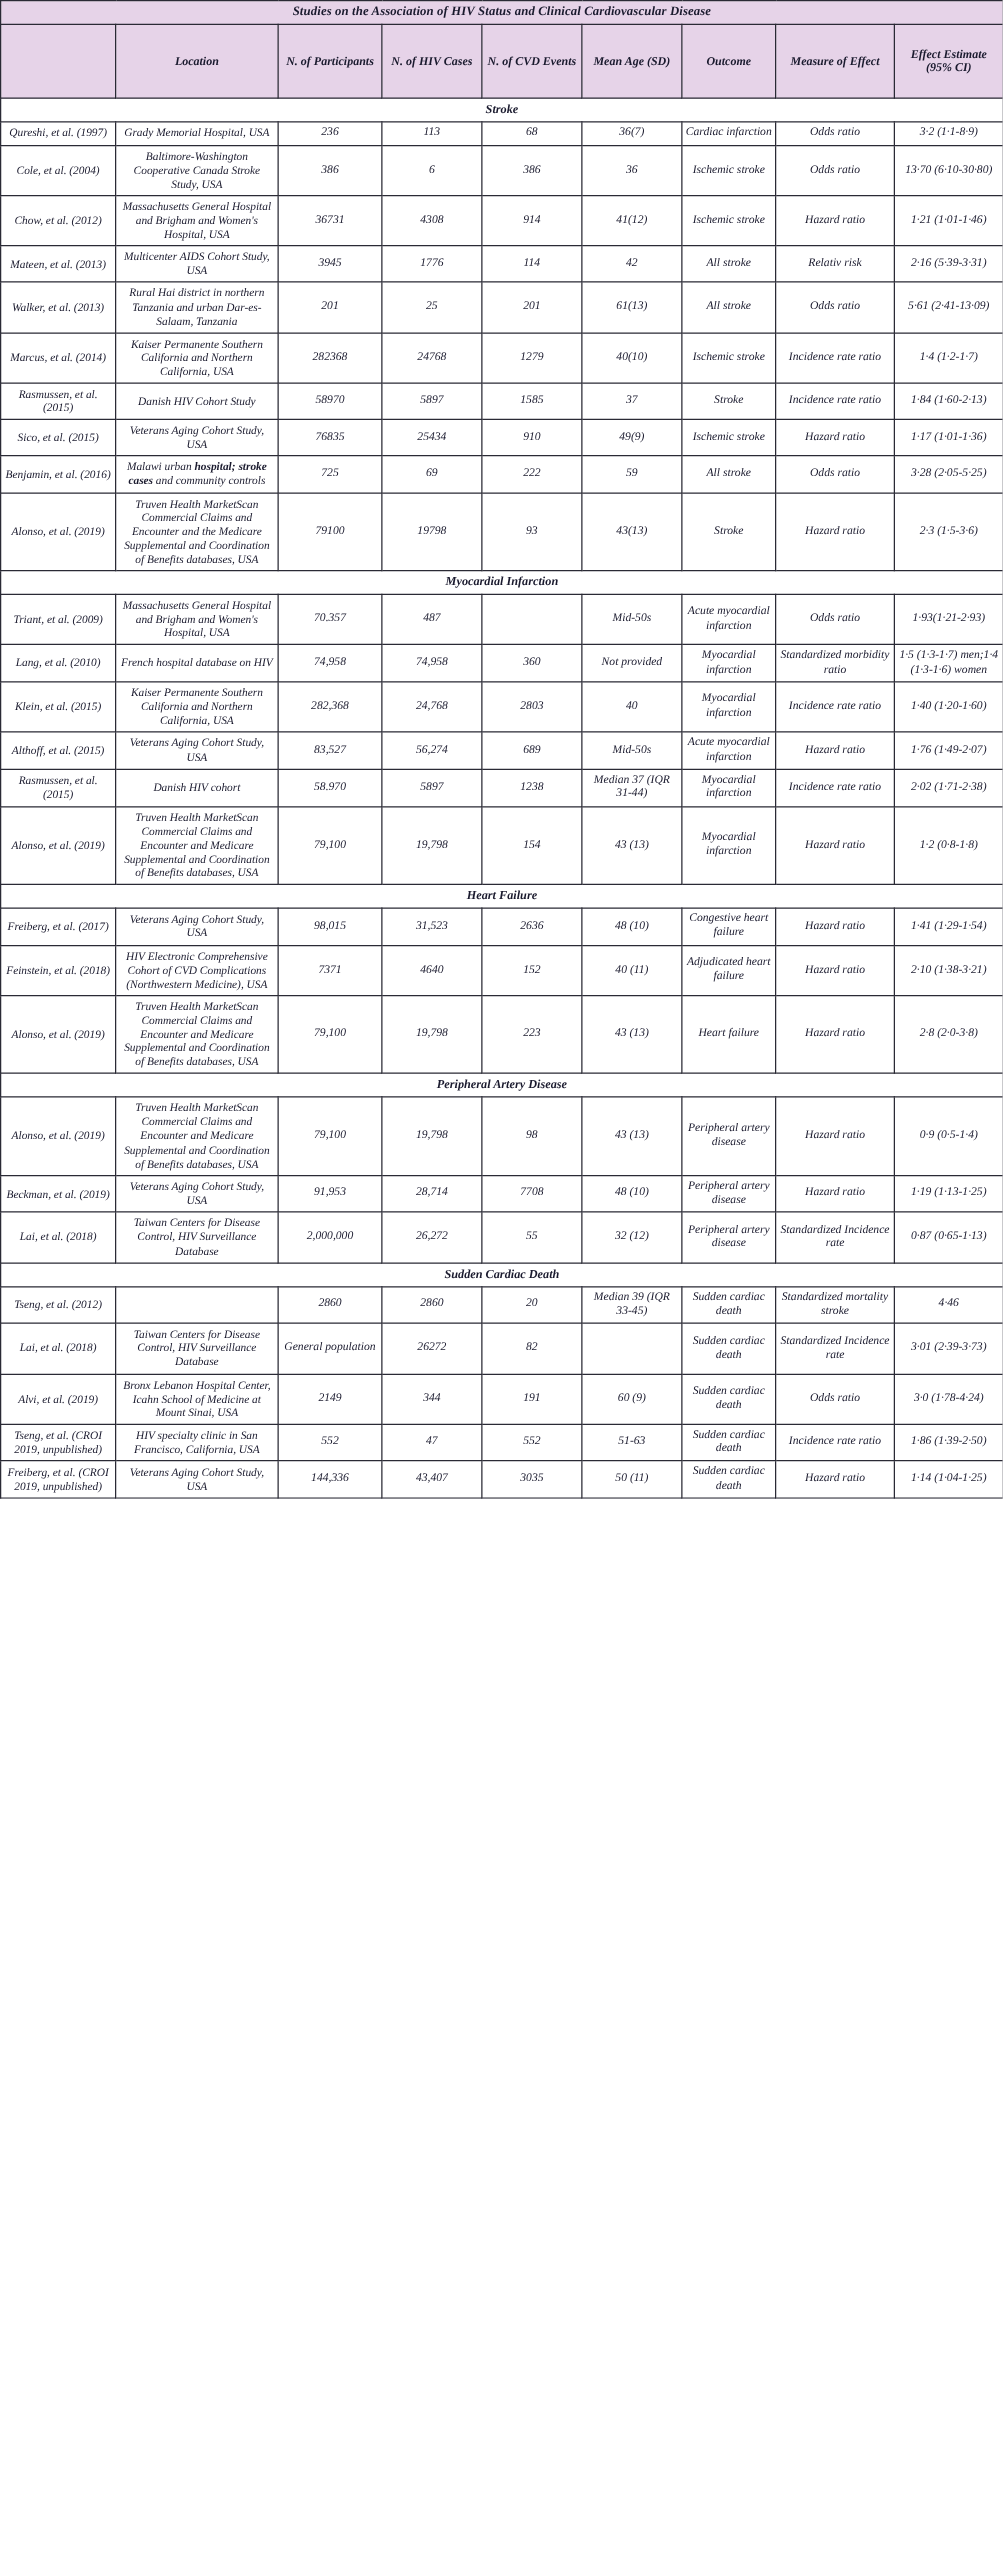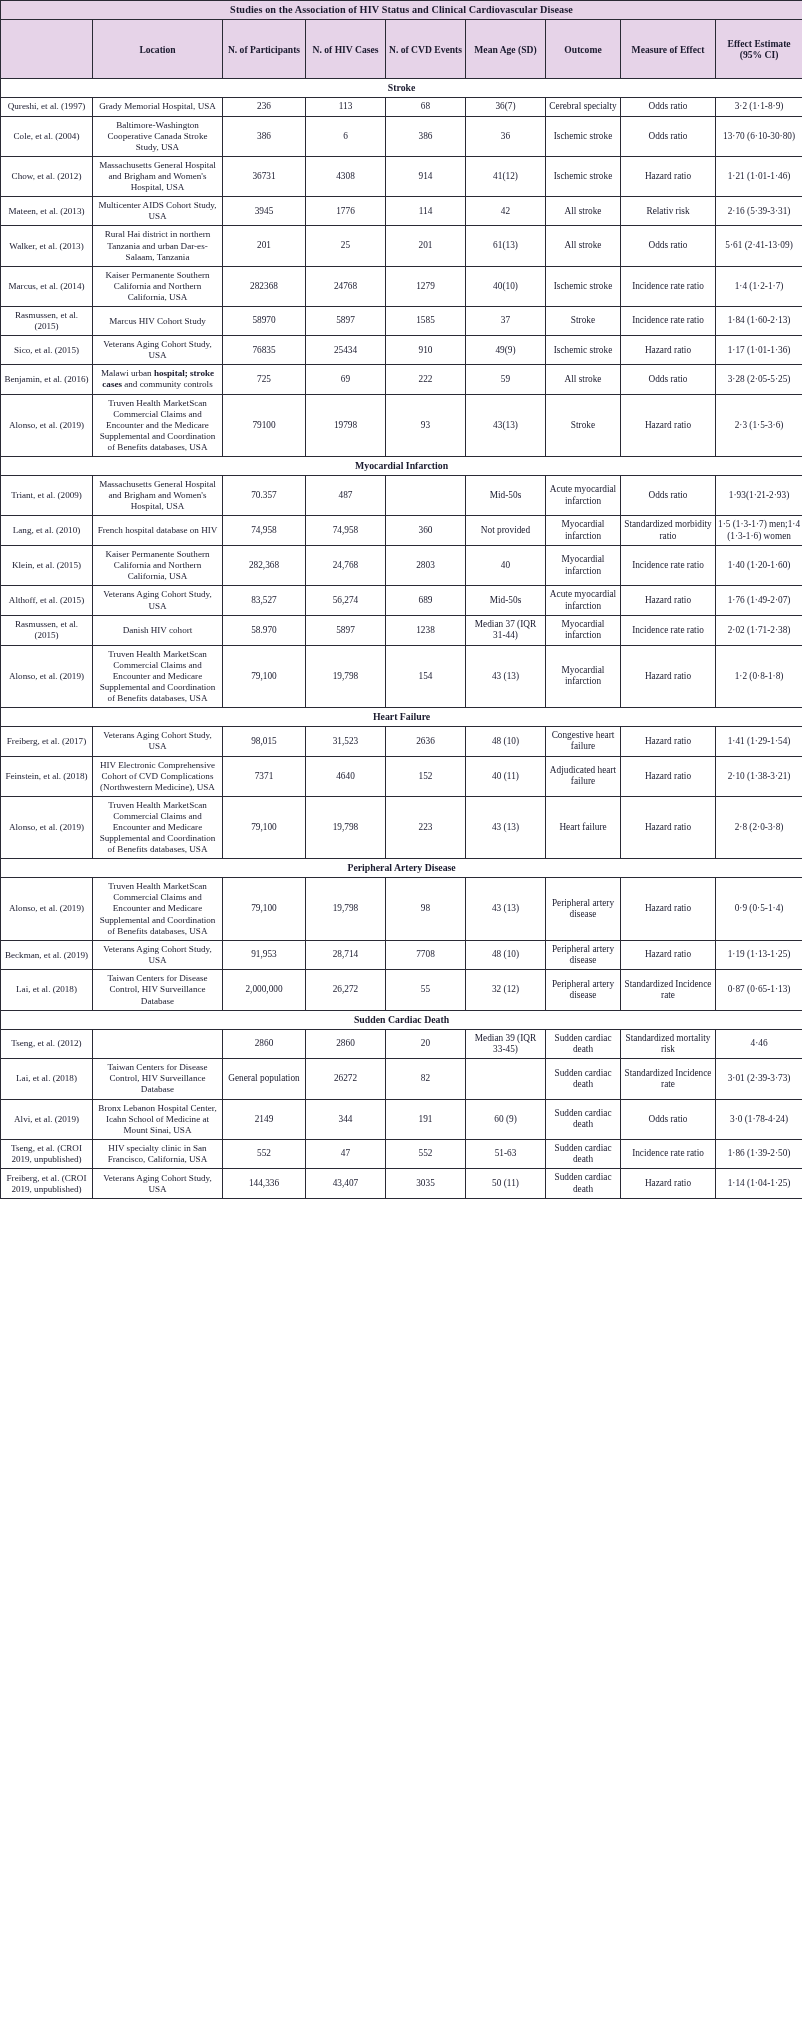--- a/index.html
+++ b/index.html
@@ -8,20 +8,21 @@
     background: #ffffff;
   }
   body {
     width: 802px;
     font-family: "Liberation Serif", "DejaVu Serif", serif;
     color: #1a1a2e;
   }
   #tbl-wrap {
     width: 672px;
     box-sizing: border-box;
+    font-style: italic;
   }
   table.studies {
     width: 802px;
     border-collapse: collapse;
     table-layout: fixed;
     font-size: 9.2px;
     line-height: 1.22;
   }
   table.studies td, table.studies th {
     border: 1px solid #2a2a35;
@@ -101,21 +102,21 @@
         <tr>
           <td class="section" colspan="9">Stroke</td>
         </tr>
         <tr>
           <td class="studyname">Qureshi, et al. (1997)</td>
           <td class="loc">Grady Memorial Hospital, USA</td>
           <td class="num">236</td>
           <td class="num">113</td>
           <td class="num">68</td>
           <td class="num">36(7)</td>
-          <td class="num">Cerebral specialty</td>
+          <td class="num">Cardiac infarction</td>
           <td class="num">Odds ratio</td>
           <td class="num">3·2 (1·1-8·9)</td>
         </tr>
         <tr>
           <td class="studyname">Cole, et al. (2004)</td>
           <td class="loc">Baltimore-Washington Cooperative Canada Stroke Study, USA</td>
           <td class="num">386</td>
           <td class="num">6</td>
           <td class="num">386</td>
           <td class="num">36</td>
@@ -162,21 +163,21 @@
           <td class="num">282368</td>
           <td class="num">24768</td>
           <td class="num">1279</td>
           <td class="num">40(10)</td>
           <td class="num">Ischemic stroke</td>
           <td class="num">Incidence rate ratio</td>
           <td class="num">1·4 (1·2-1·7)</td>
         </tr>
         <tr>
           <td class="studyname">Rasmussen, et al. (2015)</td>
-          <td class="loc">Marcus HIV Cohort Study</td>
+          <td class="loc">Danish HIV Cohort Study</td>
           <td class="num">58970</td>
           <td class="num">5897</td>
           <td class="num">1585</td>
           <td class="num">37</td>
           <td class="num">Stroke</td>
           <td class="num">Incidence rate ratio</td>
           <td class="num">1·84 (1·60-2·13)</td>
         </tr>
         <tr>
           <td class="studyname">Sico, et al. (2015)</td>
@@ -356,21 +357,21 @@
           <td class="section" colspan="9">Sudden Cardiac Death</td>
         </tr>
         <tr>
           <td class="studyname">Tseng, et al. (2012)</td>
           <td class="loc"></td>
           <td class="num">2860</td>
           <td class="num">2860</td>
           <td class="num">20</td>
           <td class="num">Median 39 (IQR 33-45)</td>
           <td class="num">Sudden cardiac death</td>
-          <td class="num">Standardized mortality risk</td>
+          <td class="num">Standardized mortality stroke</td>
           <td class="num">4·46</td>
         </tr>
         <tr>
           <td class="studyname">Lai, et al. (2018)</td>
           <td class="loc">Taiwan Centers for Disease Control, HIV Surveillance Database</td>
           <td class="num">General population</td>
           <td class="num">26272</td>
           <td class="num">82</td>
           <td class="num"></td>
           <td class="num">Sudden cardiac death</td>

